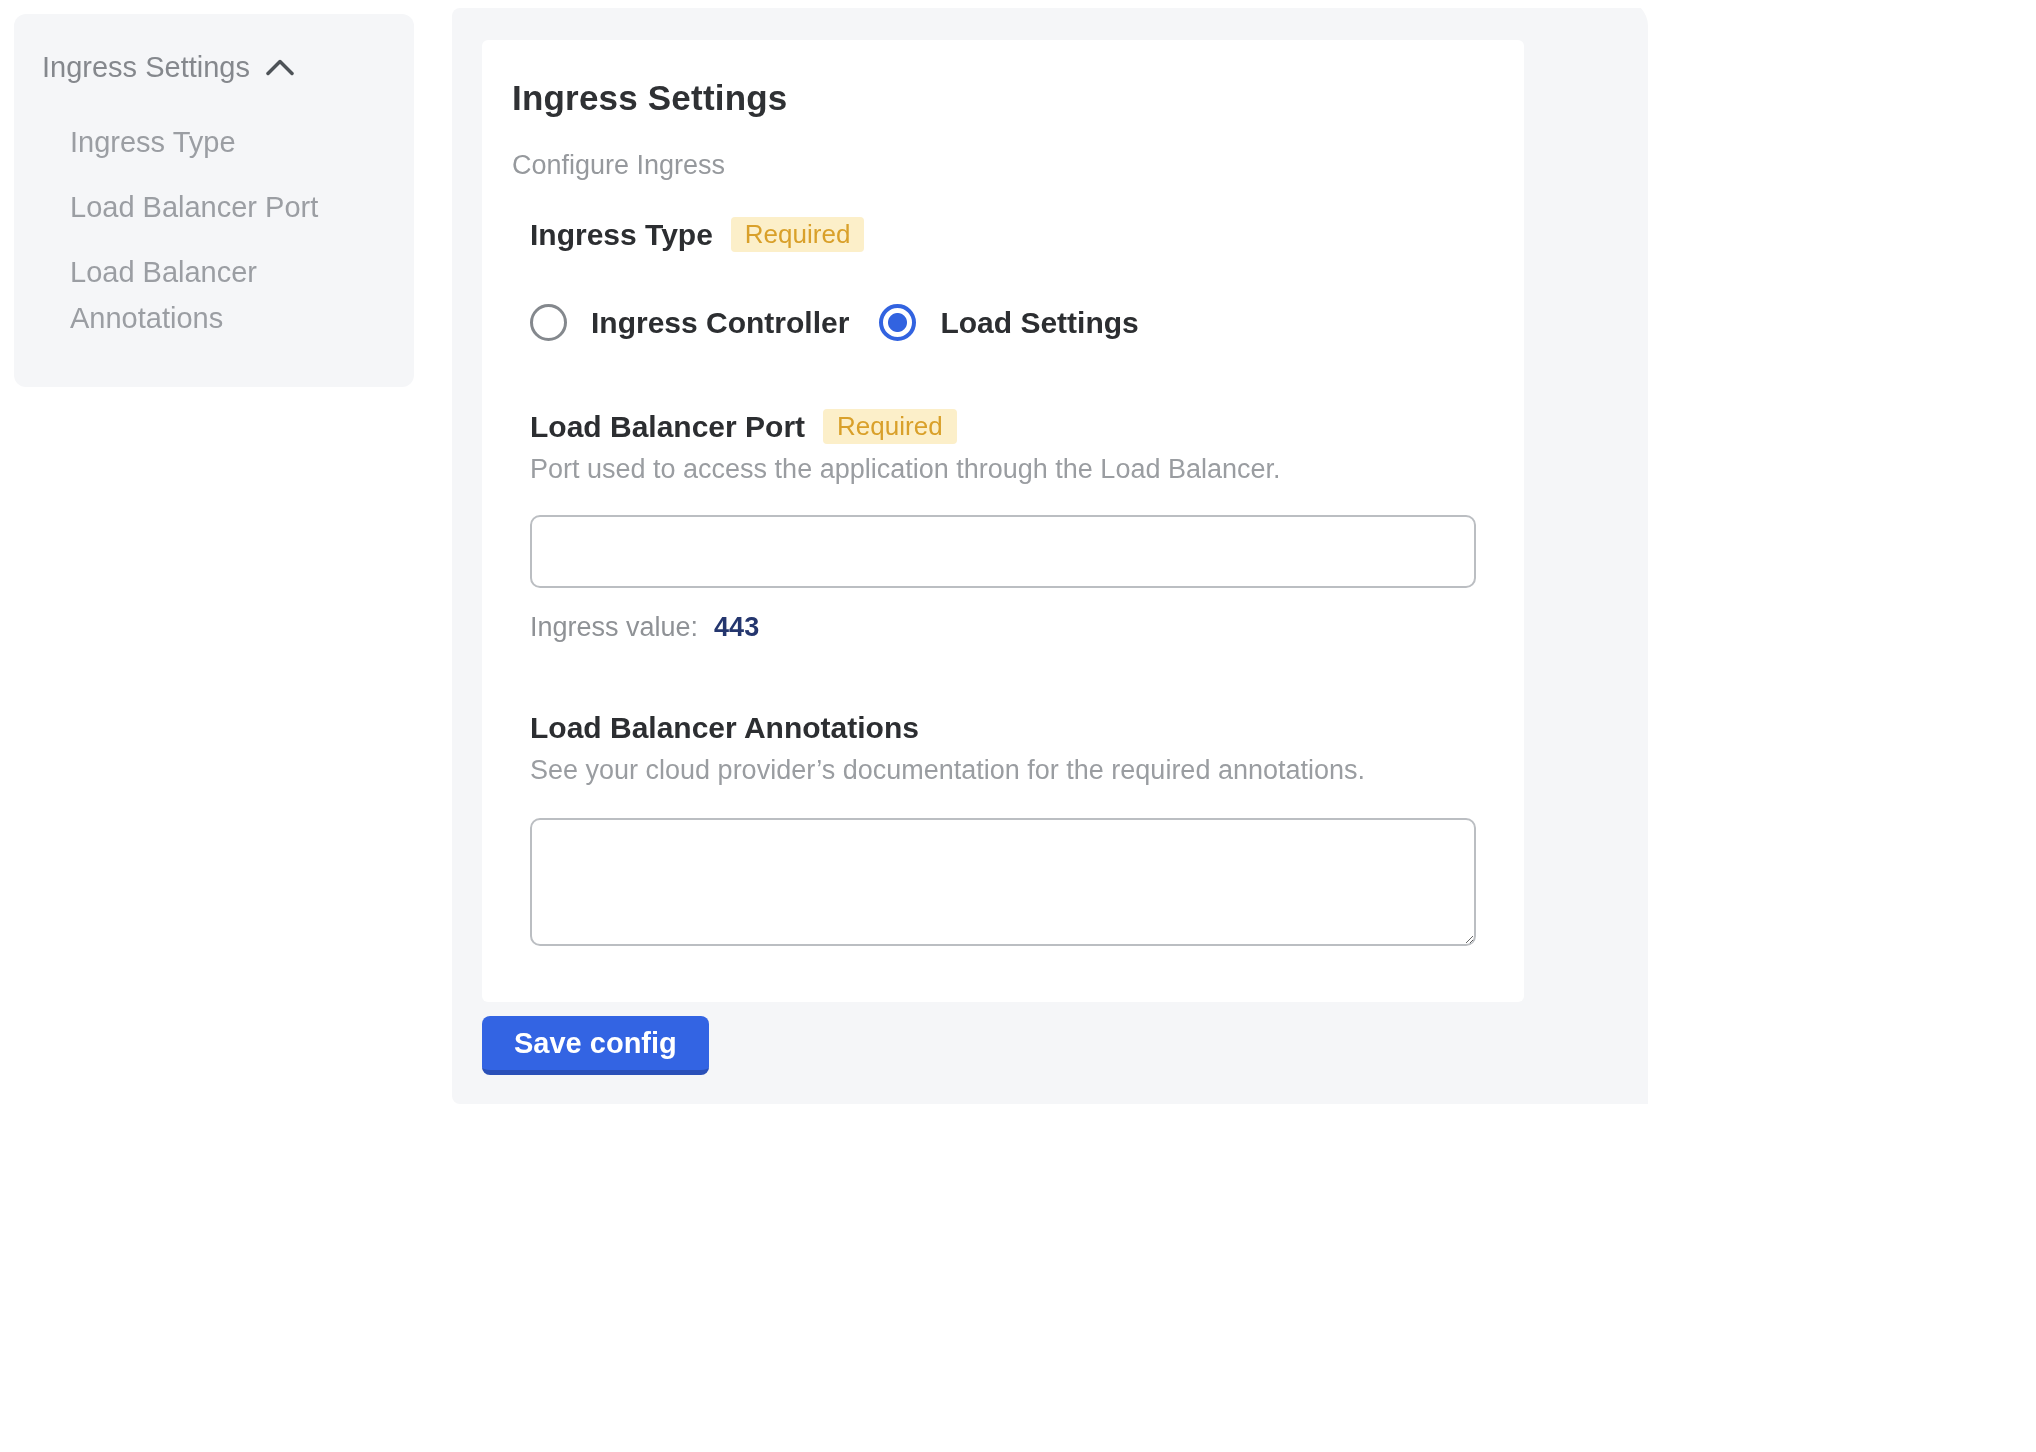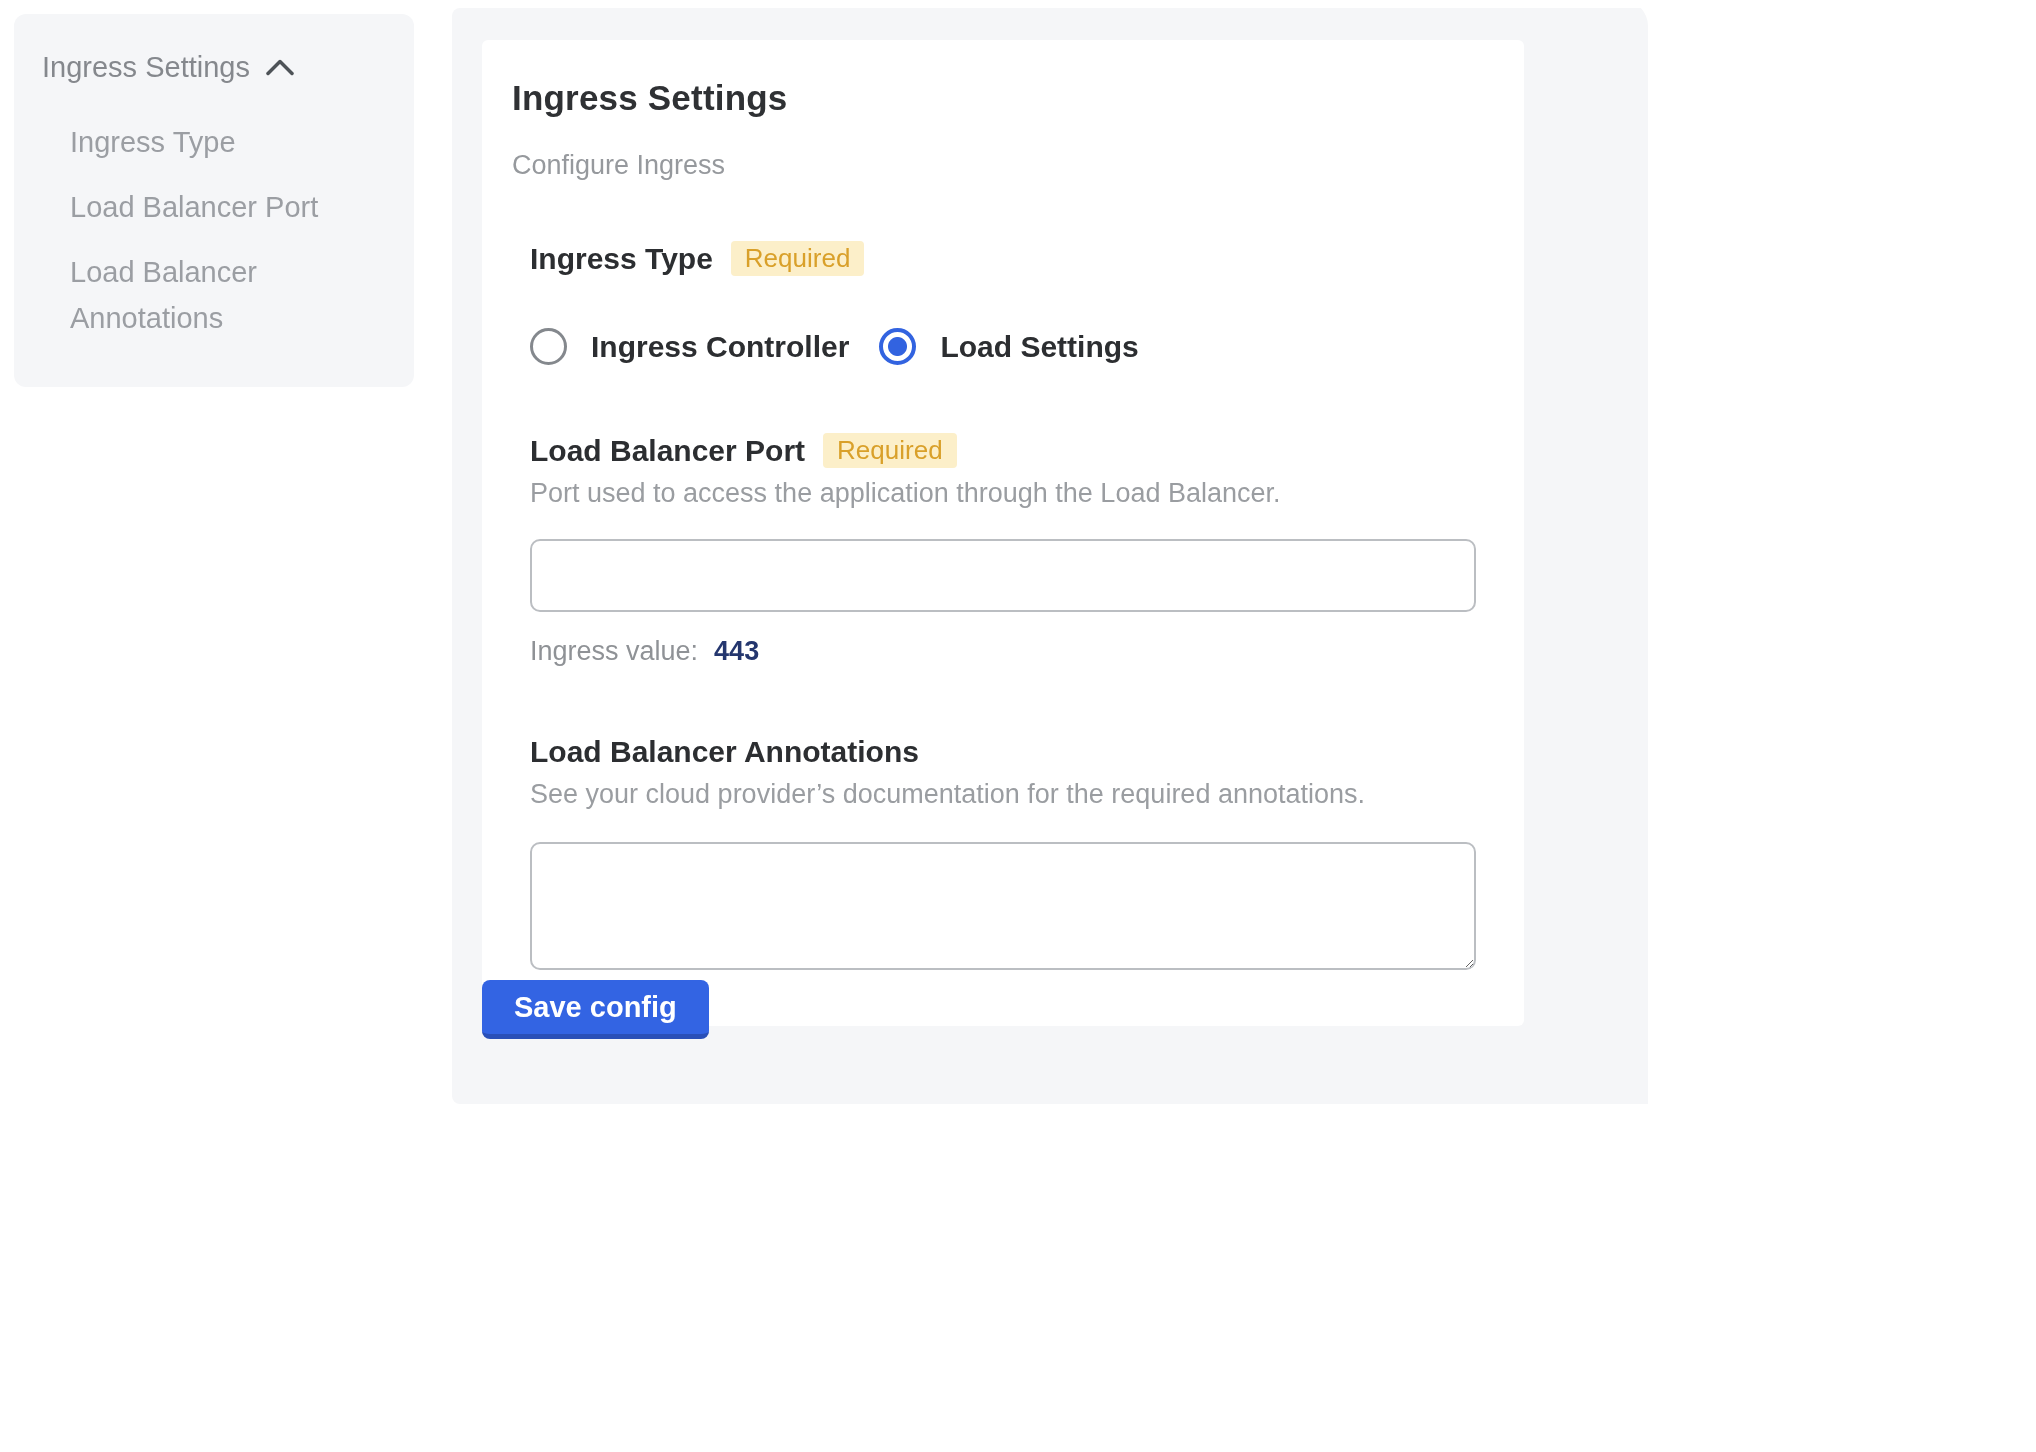--- a/index.html
+++ b/index.html
@@ -72,21 +72,21 @@
     padding: 38px 48px 56px 30px;
   }
   .card h1 {
     margin: 0 0 32px 0;
     font-size: 35px;
     font-weight: 700;
     color: #2f3134;
     letter-spacing: 0.2px;
   }
   .subtitle {
-    margin: 0 0 60px 0;
+    margin: 0 0 36px 0;
     font-size: 27px;
     color: #96999d;
   }
   .fields { padding-left: 18px; }
 
   .field + .field { margin-top: 68px; }
 
   .field-label-row {
     display: flex;
     align-items: center;
@@ -184,21 +184,21 @@
     padding: 14px 20px;
     font-family: inherit;
     color: #2c2e31;
     resize: both;
   }
 
   
   .save-btn {
     position: absolute;
     left: 30px;
-    top: 972px;
+    top: 1008px;
     height: 59px;
     padding: 0 32px;
     background: #3364e3;
     color: #ffffff;
     font-family: inherit;
     font-size: 29px;
     font-weight: 700;
     border: none;
     border-bottom: 5px solid #2a50b8;
     border-radius: 8px;

